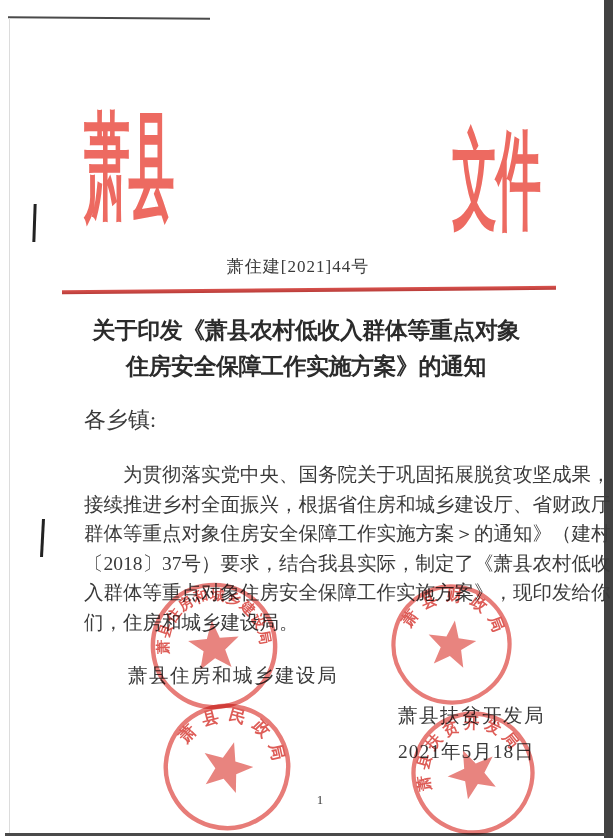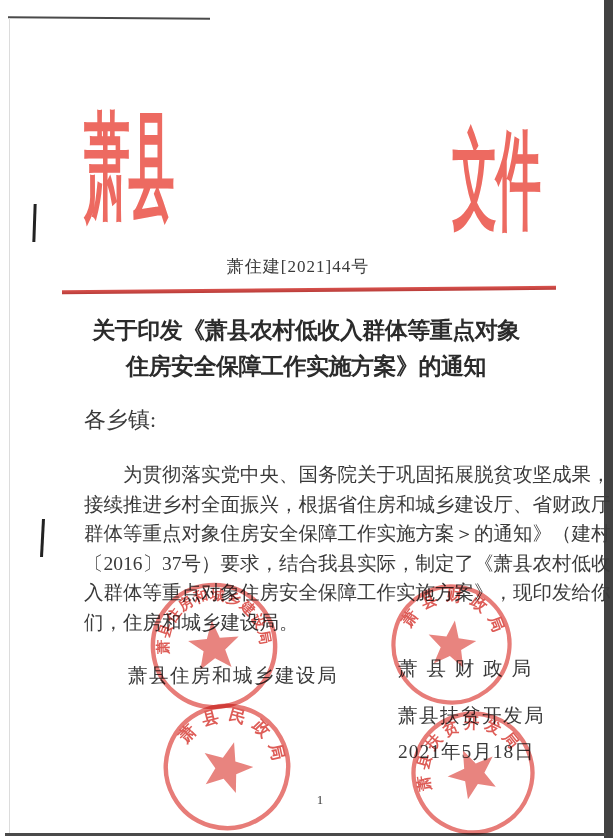--- a/index.html
+++ b/index.html
@@ -126,27 +126,26 @@
   <div class="title">
     <div>关于印发《萧县农村低收入群体等重点对象</div>
     <div>住房安全保障工作实施方案》的通知</div>
   </div>
 
   <div class="body-text">
     <div class="salutation">各乡镇:</div>
     <div class="bline indent">为贯彻落实党中央、国务院关于巩固拓展脱贫攻坚成果，</div>
     <div class="bline">接续推进乡村全面振兴，根据省住房和城乡建设厅、省财政厅、</div>
     <div class="bline">群体等重点对象住房安全保障工作实施方案＞的通知》（建村</div>
-    <div class="bline">〔2016〕37号）要求，结合我县实际，制定了《萧县农村低收</div>
+    <div class="bline">〔2018〕37号）要求，结合我县实际，制定了《萧县农村低收</div>
     <div class="bline">入群体等重点对象住房安全保障工作实施方案》，现印发给你</div>
     <div class="bline last">们，住房和城乡建设局。</div>
   </div>
 
   <div class="sig sig-housing">萧县住房和城乡建设局</div>
-  <div class="sig sig-finance">萧 县 财 政 局</div>
   <div class="sig sig-poverty">萧县扶贫开发局</div>
   <div class="sig sig-date">2021年5月18日</div>
 
   <svg class="seal seal-1" viewBox="0 0 140 140">
     <defs>
         <path id="arc1" d="M 25.8 86.1 A 47 47 0 1 1 114.2 86.1"></path>
       </defs>
     <circle class="seal-ring" cx="70" cy="70" r="62"></circle>
     <polygon class="seal-star" points="70,44 76.6,62.2 95.7,62.7 81,74.5 85.9,92.8 70,82.5 54.1,92.8 59,74.5 44.3,62.7 63.4,62.2"></polygon>
     <text><textPath href="#arc1" startOffset="50%" text-anchor="middle">萧县住房和城乡建设局</textPath></text>

